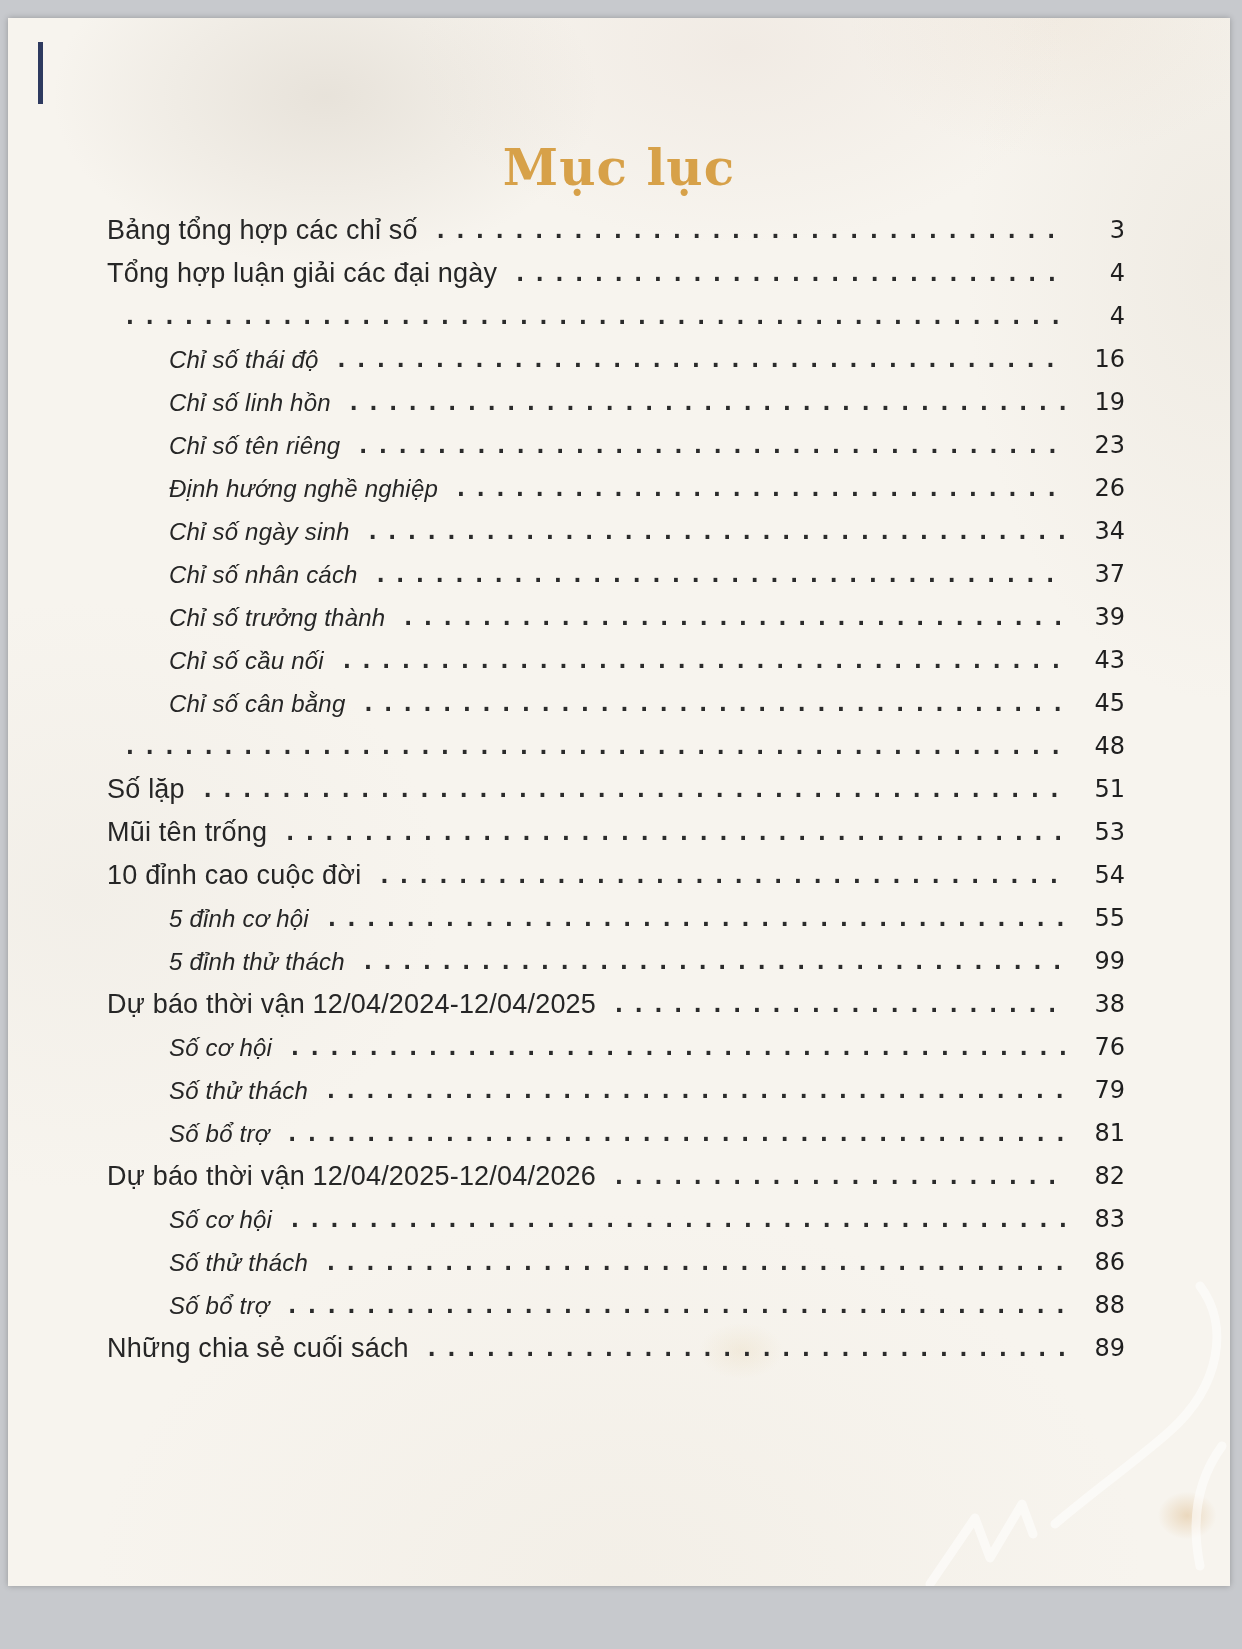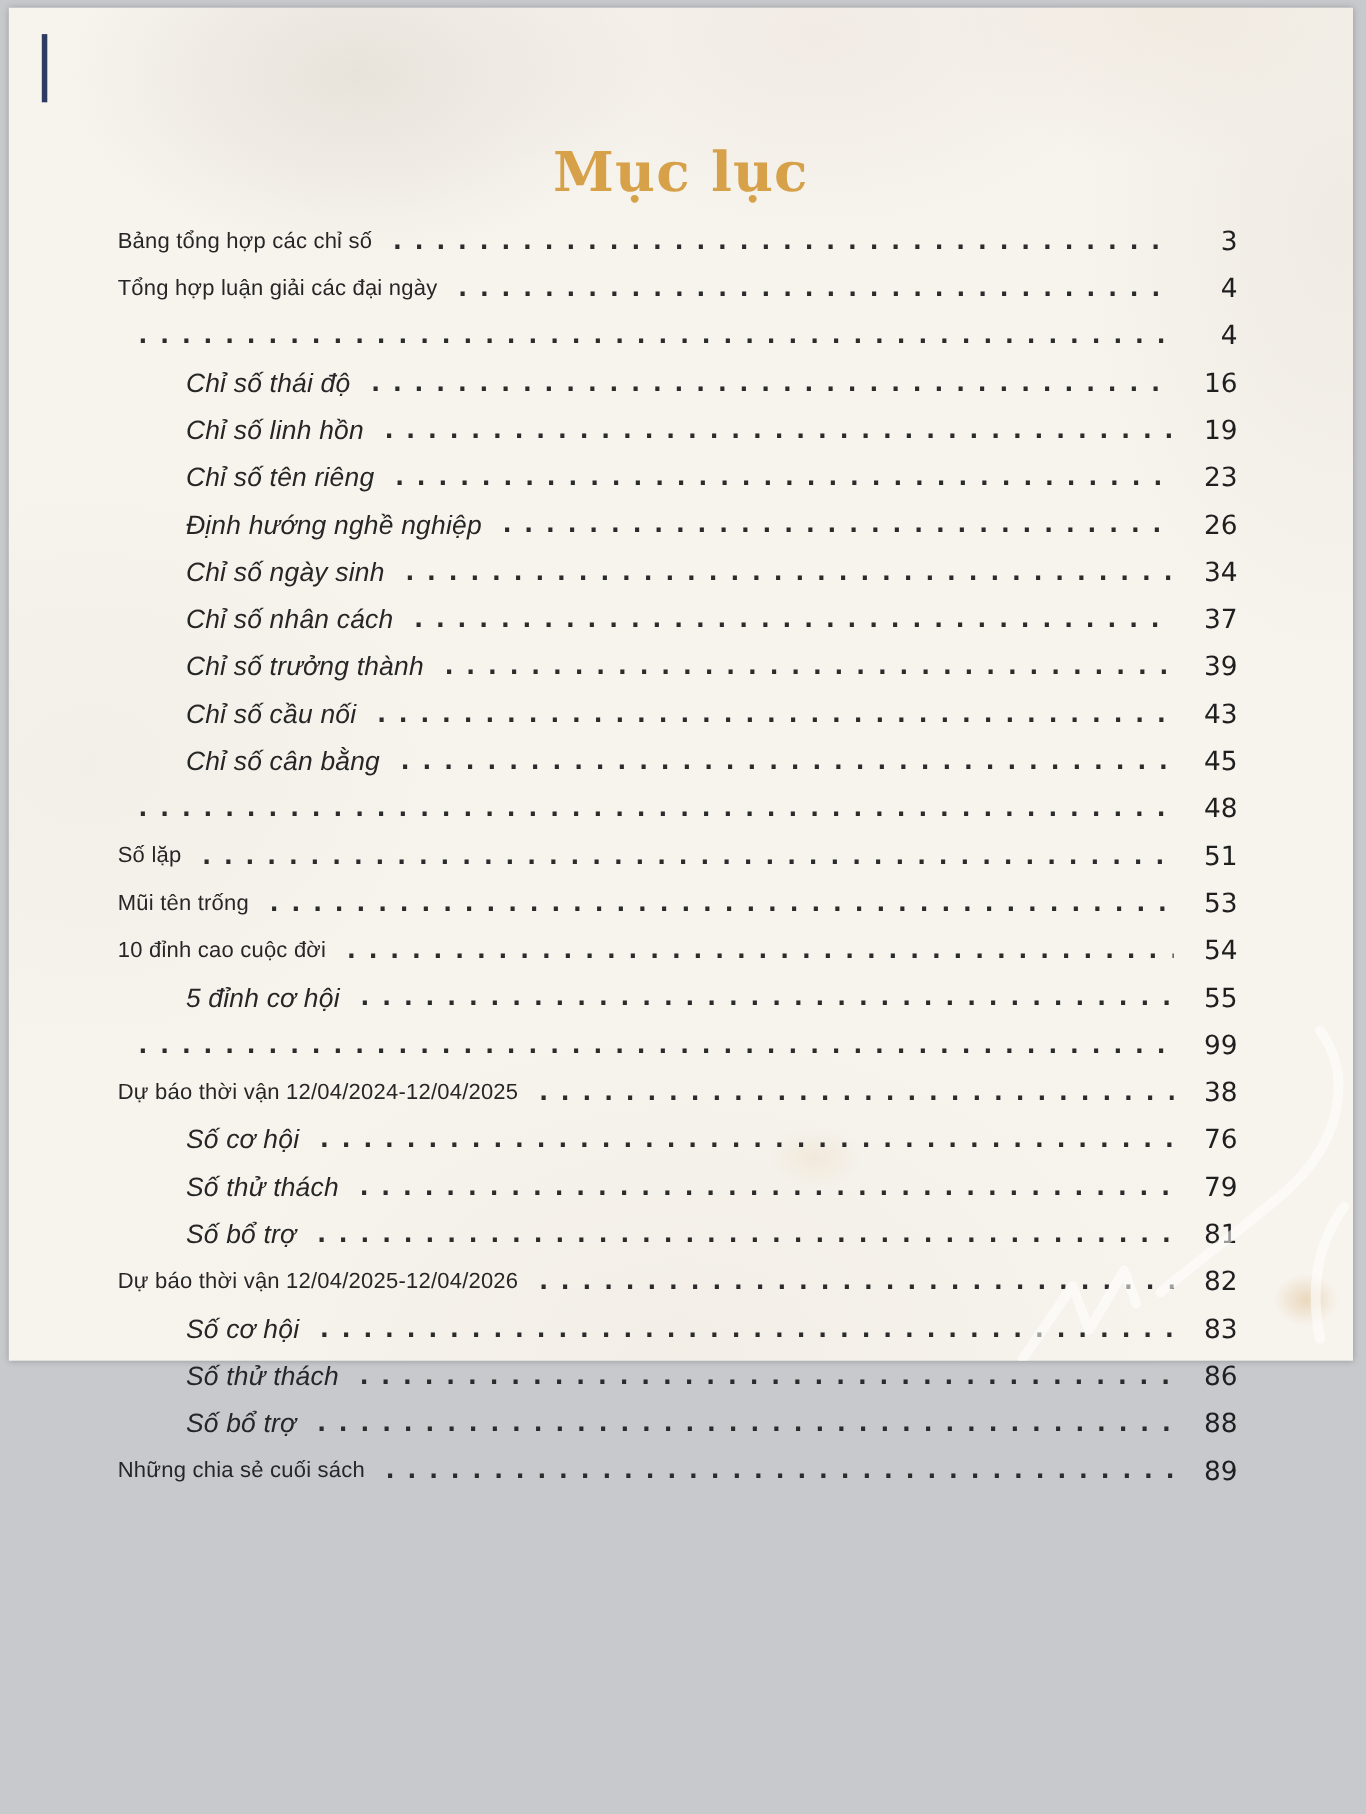--- a/index.html
+++ b/index.html
@@ -3,21 +3,21 @@
 <meta charset="utf-8">
 <style>
   html,body{margin:0;padding:0;}
   body{
     width:1242px;height:1649px;position:relative;
     background:#c7c9cd;
     font-family:"Liberation Sans","DejaVu Sans",sans-serif;
     overflow:hidden;
   }
   .page{
-    position:absolute;left:8px;top:7px;width:1222px;height:1230px;
+    position:absolute;left:8px;top:18px;width:1222px;height:1568px;
     background:
       radial-gradient(ellipse 420px 260px at 26% 5%, rgba(196,186,172,0.30), transparent 65%),
       radial-gradient(ellipse 500px 300px at 60% 2%, rgba(216,198,188,0.20), transparent 65%),
       radial-gradient(ellipse 300px 200px at 86% 0%, rgba(228,212,194,0.25), transparent 70%),
       radial-gradient(ellipse 360px 620px at 99% 16%, rgba(206,197,181,0.18), transparent 70%),
       radial-gradient(ellipse 520px 420px at 6% 56%, rgba(231,227,219,0.30), transparent 70%),
       radial-gradient(ellipse 60px 40px at 60% 85%, rgba(226,204,160,0.22), transparent 70%),
       radial-gradient(ellipse 42px 34px at 96.5% 95.5%, rgba(214,170,110,0.38), transparent 70%),
       radial-gradient(ellipse 700px 500px at 50% 100%, rgba(235,229,218,0.35), transparent 75%),
       #f7f4ee;
@@ -36,21 +36,21 @@
     color:#d7a149;
   }
   .toc{
     position:absolute;left:99px;top:191px;width:1018px;
   }
   .toc-row{
     display:flex;align-items:stretch;height:43px;line-height:43px;
     color:#262626;white-space:nowrap;
   }
   .toc-row .lbl{
-    font-size:20px;letter-spacing:0.2px;flex:0 0 auto;
+    font-size:27px;letter-spacing:0.2px;flex:0 0 auto;
   }
   .toc-row.lvl1 .lbl{
     font-size:24px;font-style:italic;padding-left:62px;letter-spacing:0.2px;
   }
   .toc-row .leader{
     flex:1 1 auto;overflow:hidden;
     margin:0 10px 0 16px;
     font-family:"DejaVu Sans Mono",monospace;
     font-size:23px;font-weight:bold;letter-spacing:-4px;
     color:#2b2b2b;
@@ -151,20 +151,21 @@
         <span class="lbl">10 đỉnh cao cuộc đời</span>
         <span class="leader">. . . . . . . . . . . . . . . . . . . . . . . . . . . . . . . . . . . . . . . . . . . . . . . . . . . . . . . . . . . . . . . . . . . . . . . . . . . . . . . . . . . . . . . . . . . . . . . . . . . . . . . . . . . . . . . . . . . . . . . . . . . . . . . . . . . . . . . . . . . . </span>
         <span class="pnum">54</span>
       </div>
       <div class="toc-row lvl1">
         <span class="lbl">5 đỉnh cơ hội</span>
         <span class="leader">. . . . . . . . . . . . . . . . . . . . . . . . . . . . . . . . . . . . . . . . . . . . . . . . . . . . . . . . . . . . . . . . . . . . . . . . . . . . . . . . . . . . . . . . . . . . . . . . . . . . . . . . . . . . . . . . . . . . . . . . . . . . . . . . . . . . . . . . . . . . </span>
         <span class="pnum">55</span>
       </div>
       <div class="toc-row lvl1">
+        <span class="lbl">5 đỉnh thử thách</span>
         <span class="leader">. . . . . . . . . . . . . . . . . . . . . . . . . . . . . . . . . . . . . . . . . . . . . . . . . . . . . . . . . . . . . . . . . . . . . . . . . . . . . . . . . . . . . . . . . . . . . . . . . . . . . . . . . . . . . . . . . . . . . . . . . . . . . . . . . . . . . . . . . . . . </span>
         <span class="pnum">99</span>
       </div>
       <div class="toc-row lvl0">
         <span class="lbl">Dự báo thời vận 12/04/2024-12/04/2025</span>
         <span class="leader">. . . . . . . . . . . . . . . . . . . . . . . . . . . . . . . . . . . . . . . . . . . . . . . . . . . . . . . . . . . . . . . . . . . . . . . . . . . . . . . . . . . . . . . . . . . . . . . . . . . . . . . . . . . . . . . . . . . . . . . . . . . . . . . . . . . . . . . . . . . . </span>
         <span class="pnum">38</span>
       </div>
       <div class="toc-row lvl1">
         <span class="lbl">Số cơ hội</span>

